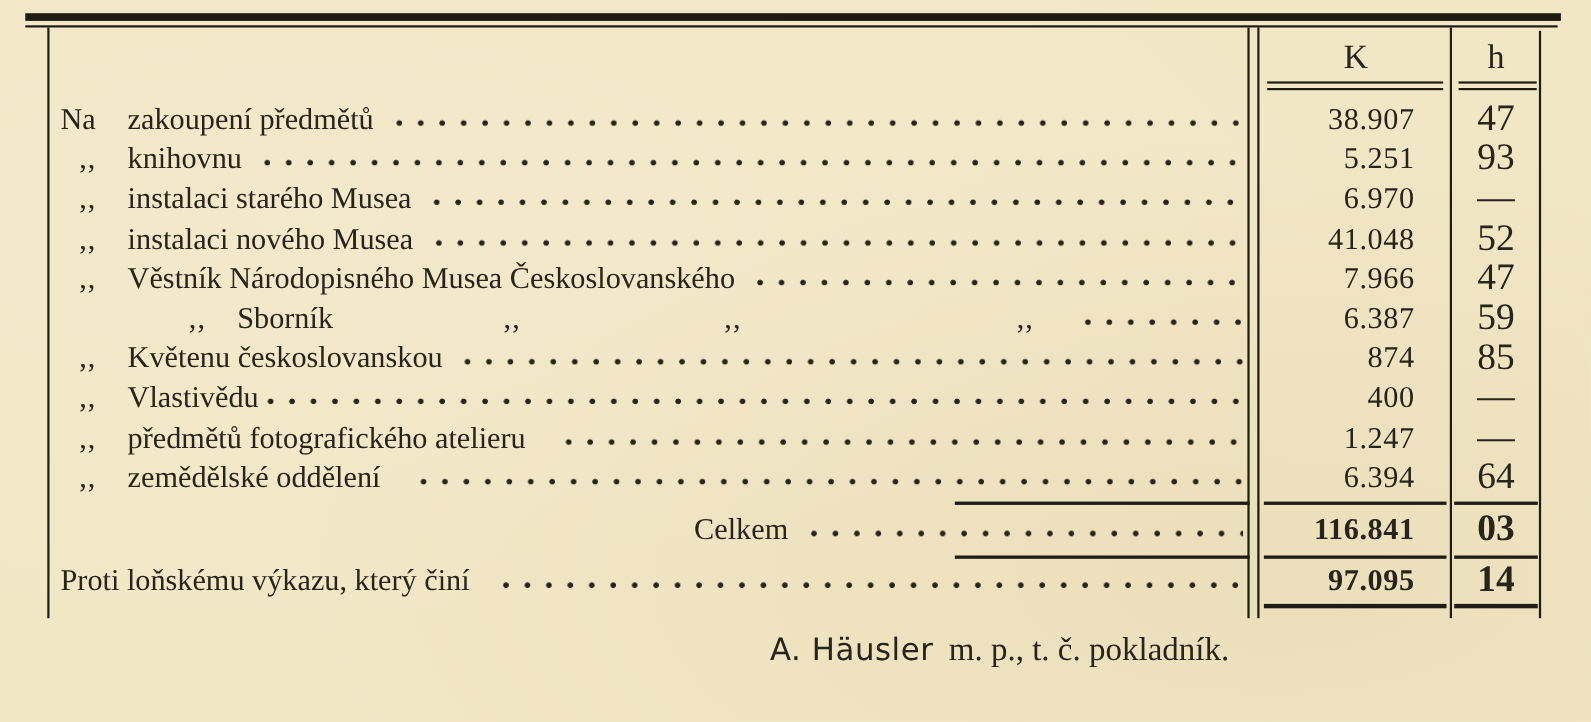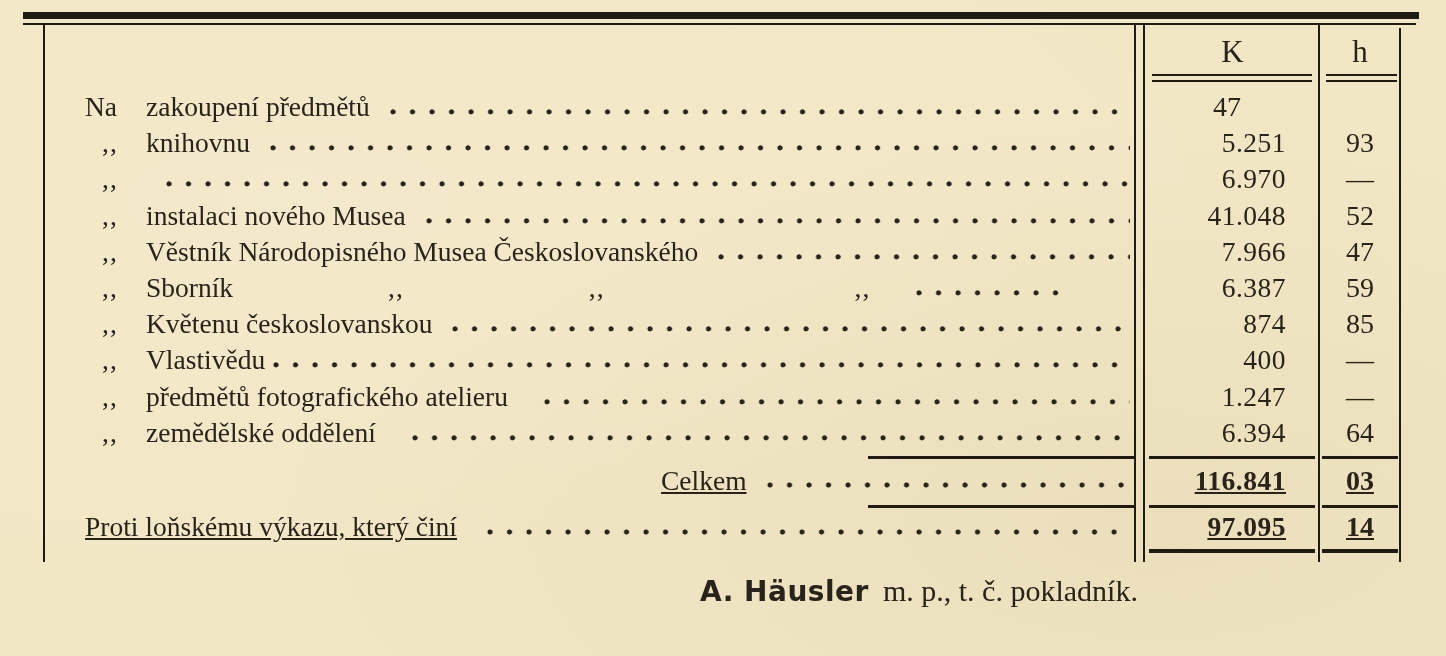--- a/index.html
+++ b/index.html
@@ -30,50 +30,50 @@
     font-size:31px;text-align:center;line-height:44px;
   }
   
   .rows{position:absolute;left:43px;top:89px;width:1359px;}
   .row{
     display:grid;grid-template-columns:1093px 182px 84px;
     height:36.2px;align-items:center;
   }
   .lbl{
     display:flex;align-items:center;height:100%;
-    padding-left:42px;font-size:27.5px;white-space:nowrap;
+    padding-left:12px;font-size:27.5px;white-space:nowrap;justify-content:flex-end;
   }
   .prefix{display:inline-block;width:61px;flex:0 0 61px;}
   .prefix.ditto{padding-left:17px;letter-spacing:1px;}
   .leader{
     flex:1 1 auto;height:100%;
     margin-left:14px;margin-right:6px;
     background-image:radial-gradient(circle at 9px 23px, var(--ink) 2.2px, rgba(0,0,0,0) 2.9px);
     background-size:19.5px 36.2px;
     background-repeat:repeat-x;
   }
   .leader.short{flex:0 0 150px;margin-left:40px;}
   .kcell{font-size:27.5px;text-align:right;padding-right:32px;letter-spacing:0.5px;}
-  .hcell{font-size:28px;text-align:center;}
+  .hcell{font-size:34px;text-align:center;}
   .bold{font-weight:bold;}
   .dittos-mid{display:inline-block;letter-spacing:1px;font-size:27.5px;}
   
-  .trow{position:absolute;left:43px;width:1359px;display:grid;grid-template-columns:1093px 182px 84px;align-items:center;text-decoration:underline;}
+  .trow{position:absolute;left:43px;width:1359px;display:grid;grid-template-columns:1093px 182px 84px;align-items:center;}
   .trow .leader{background-size:19.5px 42px;background-image:radial-gradient(circle at 9px 26px, var(--ink) 2.2px, rgba(0,0,0,0) 2.9px);}
   .total-row{top:459px;height:44px;}
   .comparison-row{top:506px;height:42px;}
   .total-label-span{margin-left:576px;}
   
   .signature{
     position:absolute;left:700px;top:574px;
     font-size:30px;white-space:nowrap;
   }
   .sig-name{
     font-family:"DejaVu Sans", sans-serif;
-    font-weight:bold;font-size:28px;letter-spacing:0.5px;
+    font-weight:normal;font-size:28px;letter-spacing:0.5px;
     margin-right:14px;
   }
 </style>
 </head>
 <body>
 
 <div class="paper">
 
   <div class="hline" style="left:23px;top:12px;width:1396px;height:7px;"></div>
   <div class="hline" style="left:23px;top:23px;width:1393px;height:2px;"></div>
@@ -103,36 +103,38 @@
   <div class="col-head" style="left:1318px;width:84px;">h</div>
 
   <div class="rows">
 
     <div class="row">
       <div class="lbl">
           <span class="prefix">Na</span>
           <span>zakoupení předmětů</span>
           <span class="leader"></span>
         </div>
+      <div class="kcell">38.907</div>
       <div class="hcell">47</div>
     </div>
 
     <div class="row">
       <div class="lbl">
           <span class="prefix ditto">,,</span>
           <span>knihovnu</span>
           <span class="leader"></span>
         </div>
       <div class="kcell">5.251</div>
       <div class="hcell">93</div>
     </div>
 
     <div class="row">
       <div class="lbl">
           <span class="prefix ditto">,,</span>
+          <span>instalaci starého Musea</span>
           <span class="leader"></span>
         </div>
       <div class="kcell">6.970</div>
       <div class="hcell">—</div>
     </div>
 
     <div class="row">
       <div class="lbl">
           <span class="prefix ditto">,,</span>
           <span>instalaci nového Musea</span>

